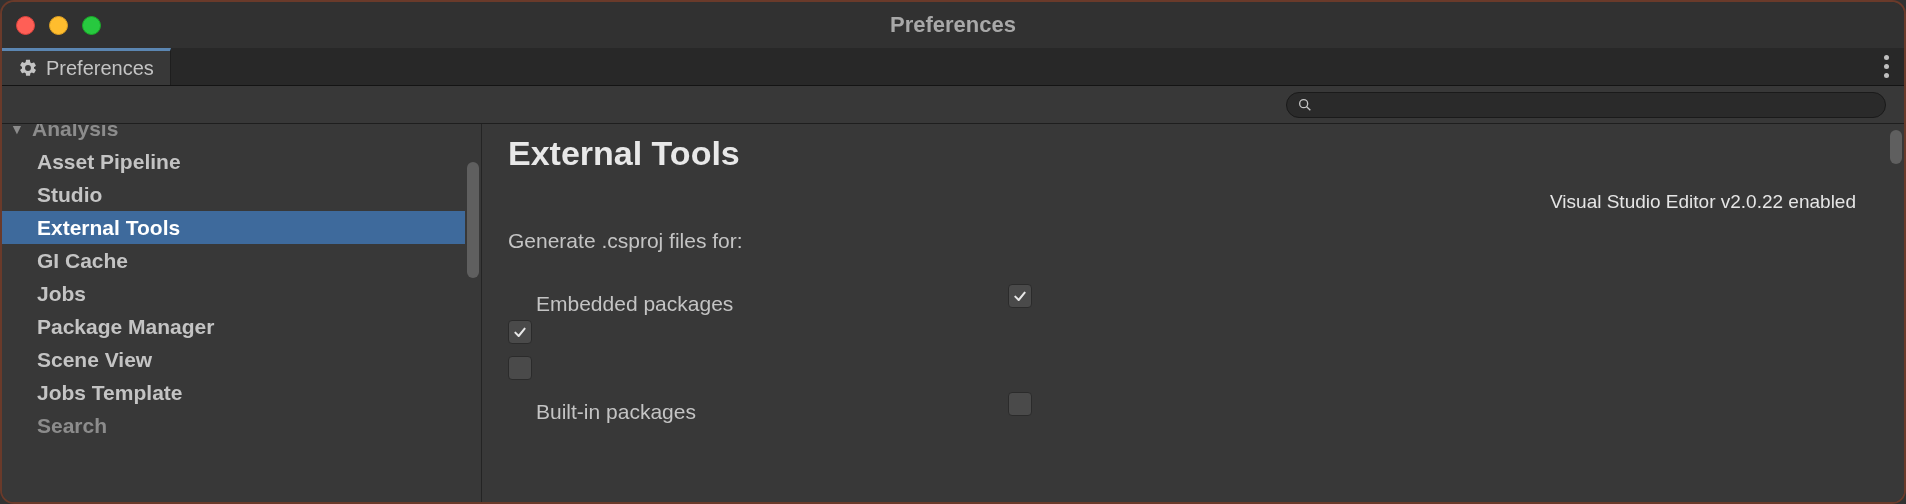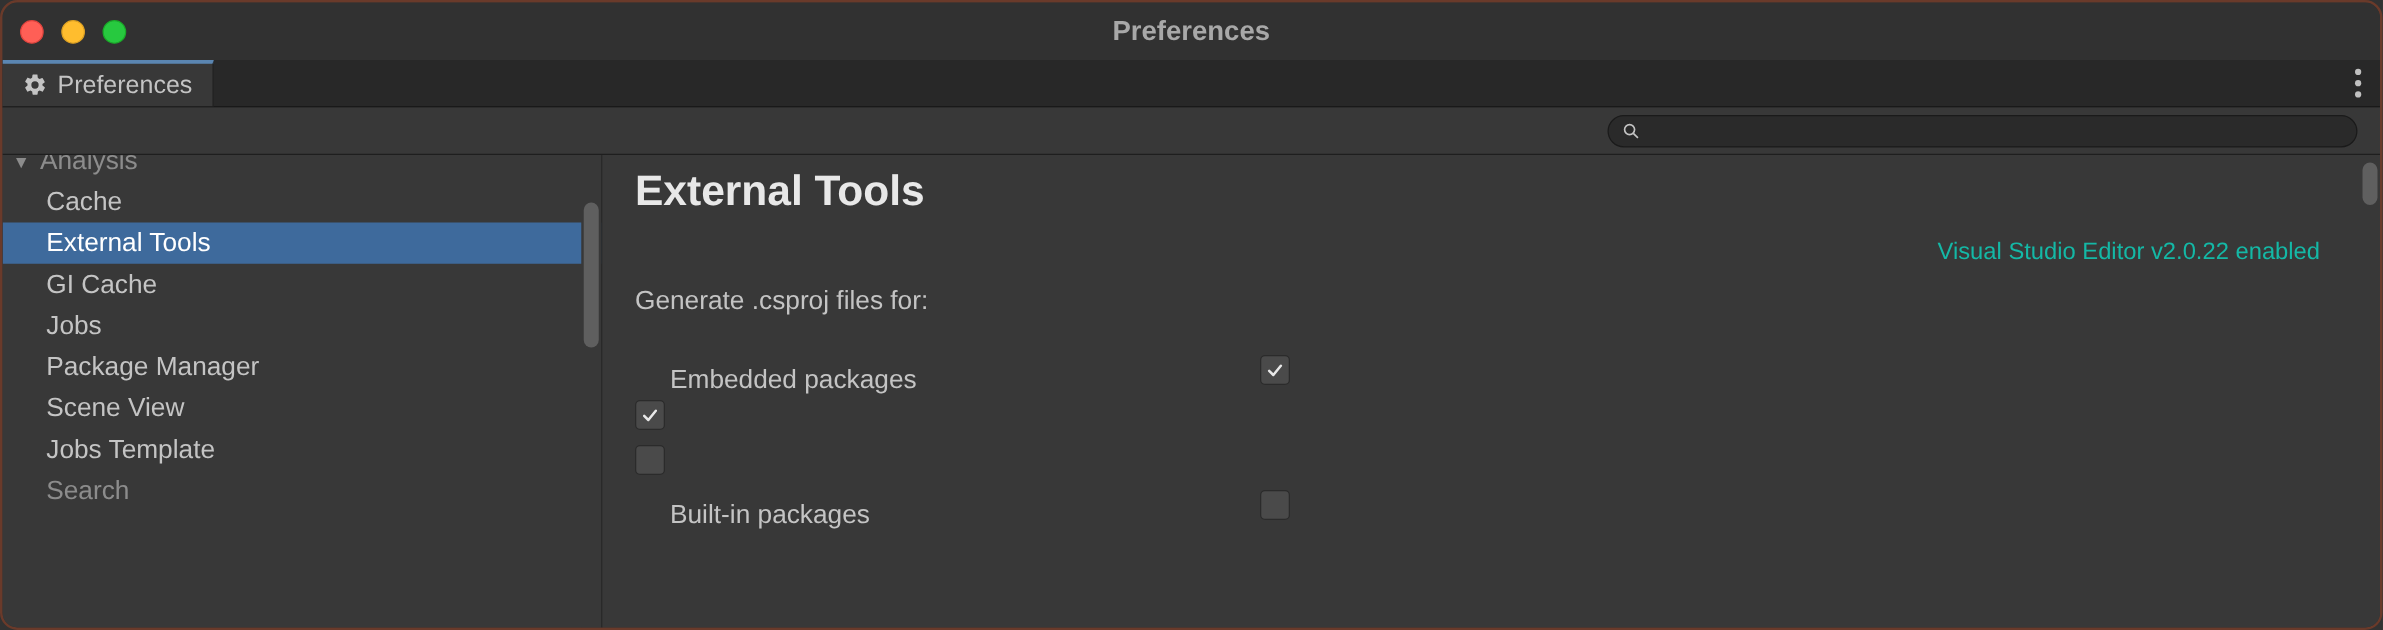--- a/index.html
+++ b/index.html
@@ -31,21 +31,21 @@
   .searchbox svg { flex-shrink: 0; }
   .searchbox input { flex: 1; background: transparent; border: none; outline: none; color: #c4c4c4; font-size: 16px; margin-left: 6px; }
 
   
   .main { display: flex; height: calc(504px - 46px - 38px - 38px - 4px); }
 
   .sidebar { width: 480px; background: #383838; position: relative; border-right: 1px solid #242424; overflow: hidden; }
   .sidelist { margin-top: -12px; }
   .siderow { display: flex; align-items: center; height: 33px; font-size: 21px; color: #c4c4c4; cursor: pointer; }
   .siderow.depth0 .disclosure { width: 30px; text-align: center; color: #c4c4c4; font-size: 14px; }
-  .siderow.depth0 .label { margin-left: 0px; }
+  .siderow.depth0 .label { margin-left: 0px; font-weight: bold; }
   .siderow.depth1 .label { margin-left: 54px; }
   .siderow.nochev .label { margin-left: 35px; }
   .siderow.selected { background: #3e6a9c; color: #ffffff; }
   .siderow.selected .label { color: #ffffff; }
   .siderow.cut { opacity: 0.6; }
   .side-scrollbar { position: absolute; right: 0; top: 0; width: 16px; height: 100%; background: #383838; }
   .side-thumb { position: absolute; right: 2px; top: 38px; width: 12px; height: 116px; background: #5f5f5f; border-radius: 6px; }
 
   .content { flex: 1; background: #383838; padding: 10px 26px 0 26px; position: relative; overflow: hidden; }
   .content-scrollbar { position: absolute; right: 0; top: 0; width: 16px; height: 100%; background: #383838; }
@@ -54,21 +54,21 @@
   .panel-title { font-size: 34px; font-weight: 700; color: #e8e8e8; margin-bottom: 18px; }
 
   .formrow { display: flex; align-items: center; height: 36px; }
   .formrow .lbl { width: 500px; font-size: 21px; color: #c4c4c4; }
   .formrow .lbl.indent { padding-left: 28px; margin-top: 16px; }
 
   .dropdown { flex: 1; max-width: 870px; height: 30px; background: #515151; border: 1px solid #2b2b2b; border-radius: 4px; display: flex; align-items: center; padding: 0 10px; position: relative; cursor: pointer; }
   .dropdown .dd-value { font-size: 19px; color: #dcdcdc; }
   .dropdown .dd-chev { position: absolute; right: 8px; }
 
-  .status-right { text-align: right; font-size: 19px; color: #14b8a6; padding-right: 22px; margin-top: 6px; margin-bottom: 16px; }
+  .status-right { text-align: right; font-size: 19px; color: #e5e5e5; padding-right: 22px; margin-top: 6px; margin-bottom: 16px; }
 
   .section-label { font-size: 21px; color: #c4c4c4; margin-bottom: 25px; }
 
   .checkbox { width: 24px; height: 24px; background: #4a4a4a; border: 1px solid #2b2b2b; border-radius: 4px; display: flex; align-items: center; justify-content: center; }
   .checkbox svg { visibility: hidden; }
   .checkbox.checked svg { visibility: visible; }
 
 </style>
 </head>
 <body>
@@ -113,21 +113,24 @@
 
 <div class="main">
 
   <div class="sidebar">
     <div class="sidelist" id="sidelist">
         <div class="siderow depth0 cut">
           <span class="disclosure">▼</span>
           <span class="label">Analysis</span>
         </div>
         <div class="siderow depth0 nochev">
-          <span class="label">Cache</span>
+          <span class="label">Asset Pipeline</span>
+        </div>
+        <div class="siderow depth0 nochev">
+          <span class="label">Studio</span>
         </div>
         <div class="siderow depth0 nochev selected">
           <span class="label">External Tools</span>
         </div>
         <div class="siderow depth0 nochev">
           <span class="label">GI Cache</span>
         </div>
         <div class="siderow depth0 nochev">
           <span class="label">Jobs</span>
         </div>

